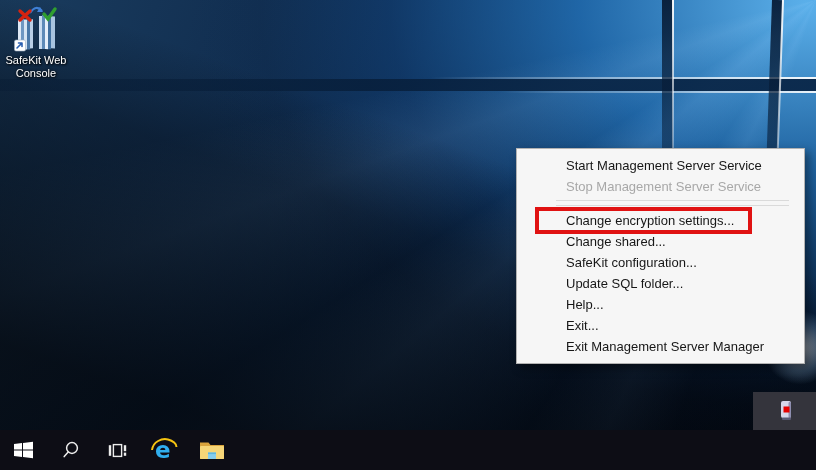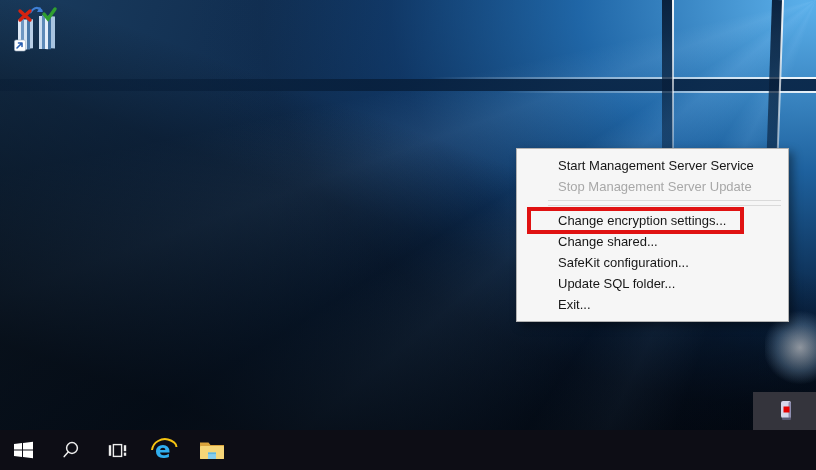--- a/index.html
+++ b/index.html
@@ -42,21 +42,21 @@
   .shortcut .glyph{display:block;margin:0 auto;}
   .shortcut .lbl{margin-top:1px;font-size:11px;line-height:13px;color:#fff;
     text-shadow:1px 1px 2px rgba(0,0,0,0.95), 0 0 3px rgba(0,0,0,0.8);}
 
   
   .tray-panel{position:absolute;left:753px;top:392px;width:63px;height:38px;background:#34343c;}
   .tray-icon{position:absolute;left:25px;top:8px;}
 
   
   .menu{position:absolute;left:516px;top:148px;width:263px;background:#f6f6f6;
-    border:1px solid #b2b2b2;box-shadow:4px 4px 9px rgba(0,0,0,0.42);padding:6px 4px;z-index:5;}
+    border:1px solid #b2b2b2;box-shadow:4px 4px 9px rgba(0,0,0,0.42);padding:6px 12px;z-index:5;}
   .mi{height:21px;line-height:21px;padding-left:37px;font-size:13px;color:#171717;
     white-space:nowrap;position:relative;cursor:default;}
   .mi.disabled{color:#a8a8a8;}
   .sep{height:1px;background:#dadada;margin:3px 3px 4px 27px;}
   .mi.annotated::after{content:"";position:absolute;left:6px;right:40px;top:-3px;bottom:-3px;
     border:4px solid #e01212;pointer-events:none;}
 
   
   .taskbar{position:absolute;left:0;top:430px;width:816px;height:40px;background:#0d0d15;z-index:6;
     display:flex;align-items:center;}
@@ -104,41 +104,47 @@
       <path d="M17,8 Q23,-1 29,6" fill="none" stroke="#3f7fd4" stroke-width="2.2"></path>
       <path d="M27,2 L30,7 L24,7 Z" fill="#3f7fd4"></path>
 
       <path d="M7,6 L17,15 M17,6 L7,15" stroke="#d42310" stroke-width="3.4" stroke-linecap="round"></path>
 
       <path d="M31,9 L35,14 L42,4" fill="none" stroke="#2f9e2f" stroke-width="3.4" stroke-linecap="round"></path>
 
       <rect x="1.5" y="35" width="11" height="11" rx="1.5" fill="#fff" stroke="#9fb2c6" stroke-width="0.6"></rect>
       <path d="M4,43 L9,38 M9,38 L5.5,38 M9,38 L9,41.5" stroke="#2a5fb0" stroke-width="1.6" fill="none" stroke-linecap="round"></path>
     </svg>
+    <div class="lbl">
+      <div>SafeKit Web</div>
+      <div>Console</div>
+    </div>
   </div>
 
   <div class="tray-panel">
     <svg class="tray-icon" width="16" height="21" viewBox="0 0 16 21">
       <rect x="3" y="1" width="10" height="17" rx="2" fill="#d6d6ea"></rect>
       <rect x="10.5" y="2" width="2.5" height="16" rx="1" fill="#8e8eb0"></rect>
       <rect x="4" y="17.5" width="9" height="2.5" rx="1" fill="#5a5a74"></rect>
       <rect x="5.5" y="6.5" width="6" height="6" fill="#e40000"></rect>
     </svg>
   </div>
 
   <div class="menu">
     <div class="mi">Start Management Server Service</div>
-    <div class="mi disabled">Stop Management Server Update</div>
+    <div class="mi disabled">Stop Management Server Service</div>
     <div class="sep"></div>
     <div class="sep"></div>
     <div class="mi annotated">Change encryption settings...</div>
     <div class="mi">Change shared...</div>
     <div class="mi">SafeKit configuration...</div>
     <div class="mi">Update SQL folder...</div>
+    <div class="mi">Help...</div>
     <div class="mi">Exit...</div>
+    <div class="mi">Exit Management Server Manager</div>
   </div>
 
   <div class="taskbar">
     <div class="tb-btn">
       <svg width="19" height="18" viewBox="0 0 19 18">
         <polygon points="0,3 8,2 8,8.5 0,8.5" fill="#fff"></polygon>
         <polygon points="9,1.9 19,0.8 19,8.5 9,8.5" fill="#fff"></polygon>
         <polygon points="0,9.5 8,9.5 8,16 0,15" fill="#fff"></polygon>
         <polygon points="9,9.5 19,9.5 19,17.2 9,16.1" fill="#fff"></polygon>
       </svg>

